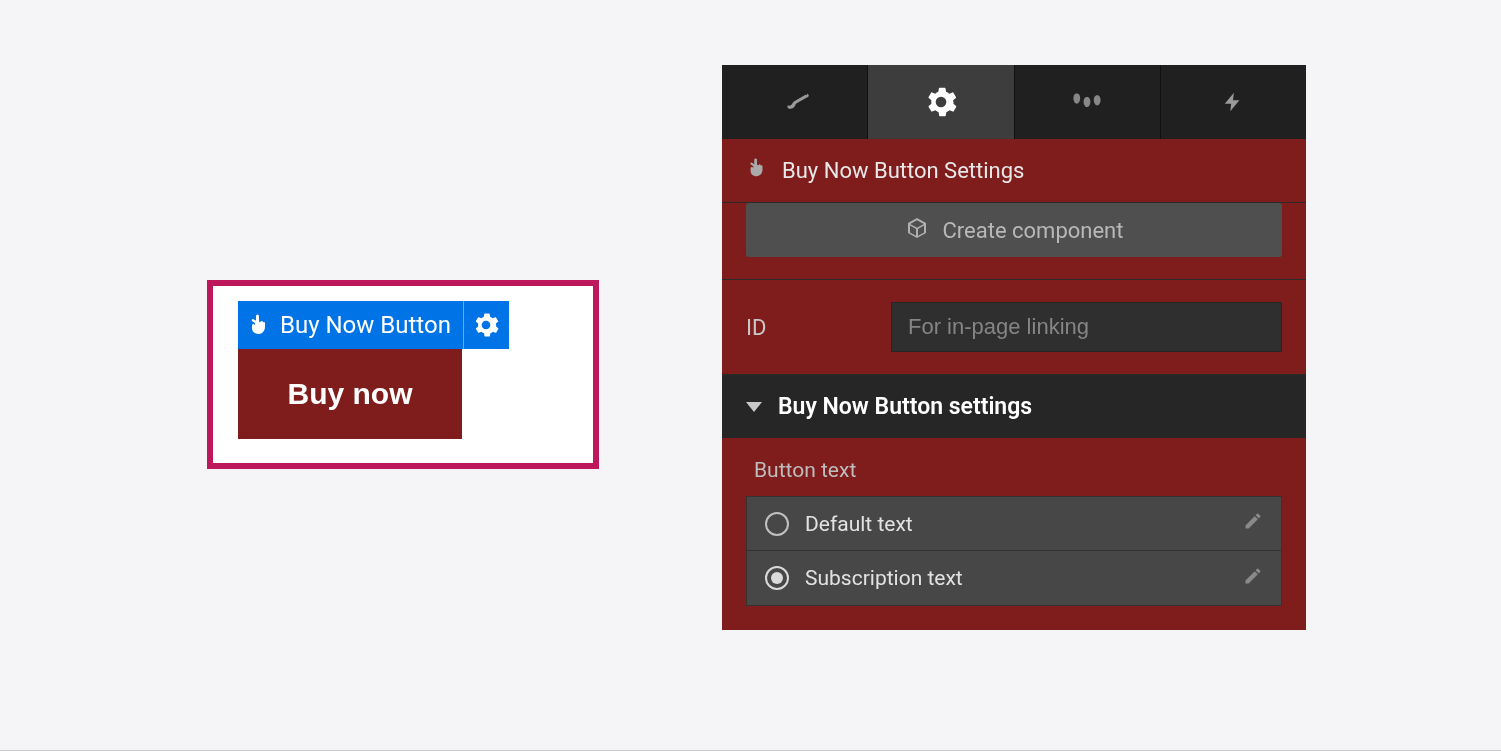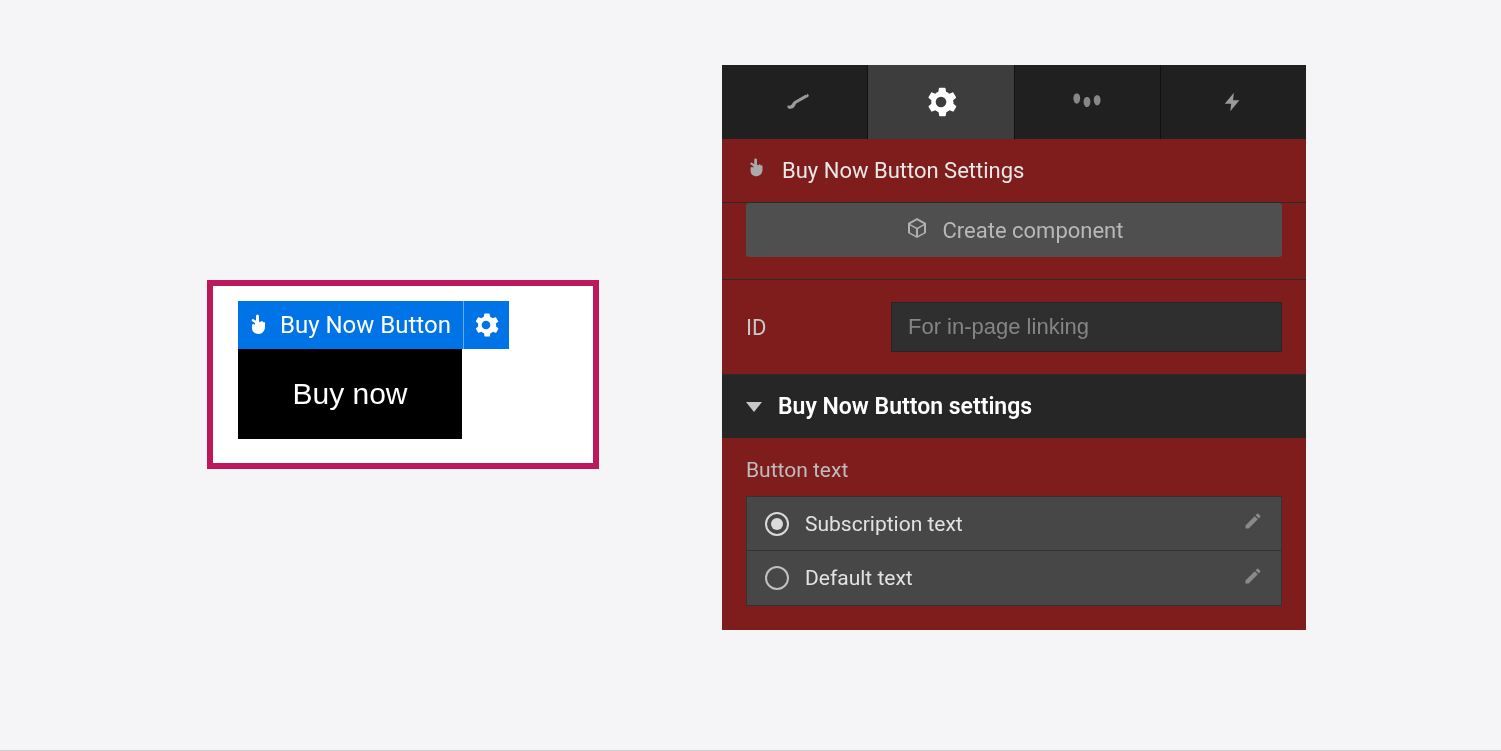--- a/index.html
+++ b/index.html
@@ -51,24 +51,24 @@
       display: flex;
       align-items: center;
       justify-content: center;
     }
     .buy-now-btn {
       position: absolute;
       left: 25px;
       top: 63px;
       width: 224px;
       height: 90px;
-      background: #000000;
+      background: #7f1d1d;
       color: #fff;
       font-size: 30px;
-      font-weight: 400;
+      font-weight: 700;
       display: flex;
       align-items: center;
       justify-content: center;
       border: none;
     }
 
     
     .panel {
       position: absolute;
       right: 195px;
@@ -161,21 +161,21 @@
       font-size: 23px;
     }
     .accordion-header .triangle {
       width: 0; height: 0;
       border-left: 8px solid transparent;
       border-right: 8px solid transparent;
       border-top: 10px solid #c8c8c8;
     }
 
     .subsection-label {
-      padding: 20px 24px 14px 24px;
+      padding: 20px 24px 14px 32px;
       color: #bdbdbd;
       font-size: 21px;
     }
 
     .options-list {
       padding: 0 24px 24px 24px;
     }
     .option-row {
       display: flex;
       align-items: center;
@@ -288,31 +288,31 @@
 
   <div class="accordion-header">
     <span class="triangle"></span>
     <span>Buy Now Button settings</span>
   </div>
 
   <div class="subsection-label">Button text</div>
 
   <div class="options-list">
     <div class="option-row">
+      <span class="radio-outline"></span>
+      <span class="text">Default text</span>
+      <span class="pencil">
+        <svg width="20" height="20" viewBox="0 0 24 24">
+            <path fill="#8a8a8a" d="M3 17.25V21h3.75L17.8 9.94l-3.75-3.75L3 17.25zM20.7 7.04a1 1 0 0 0 0-1.41l-2.34-2.34a1 1 0 0 0-1.41 0l-1.83 1.83 3.75 3.75 1.83-1.83z"></path>
+          </svg>
+      </span>
+    </div>
+    <div class="option-row">
       <span class="radio-filled"></span>
       <span class="text">Subscription text</span>
       <span class="pencil">
         <svg width="20" height="20" viewBox="0 0 24 24">
             <path fill="#8a8a8a" d="M3 17.25V21h3.75L17.8 9.94l-3.75-3.75L3 17.25zM20.7 7.04a1 1 0 0 0 0-1.41l-2.34-2.34a1 1 0 0 0-1.41 0l-1.83 1.83 3.75 3.75 1.83-1.83z"></path>
           </svg>
       </span>
     </div>
-    <div class="option-row">
-      <span class="radio-outline"></span>
-      <span class="text">Default text</span>
-      <span class="pencil">
-        <svg width="20" height="20" viewBox="0 0 24 24">
-            <path fill="#8a8a8a" d="M3 17.25V21h3.75L17.8 9.94l-3.75-3.75L3 17.25zM20.7 7.04a1 1 0 0 0 0-1.41l-2.34-2.34a1 1 0 0 0-1.41 0l-1.83 1.83 3.75 3.75 1.83-1.83z"></path>
-          </svg>
-      </span>
-    </div>
   </div>
 </div>
 
 </body></html>

